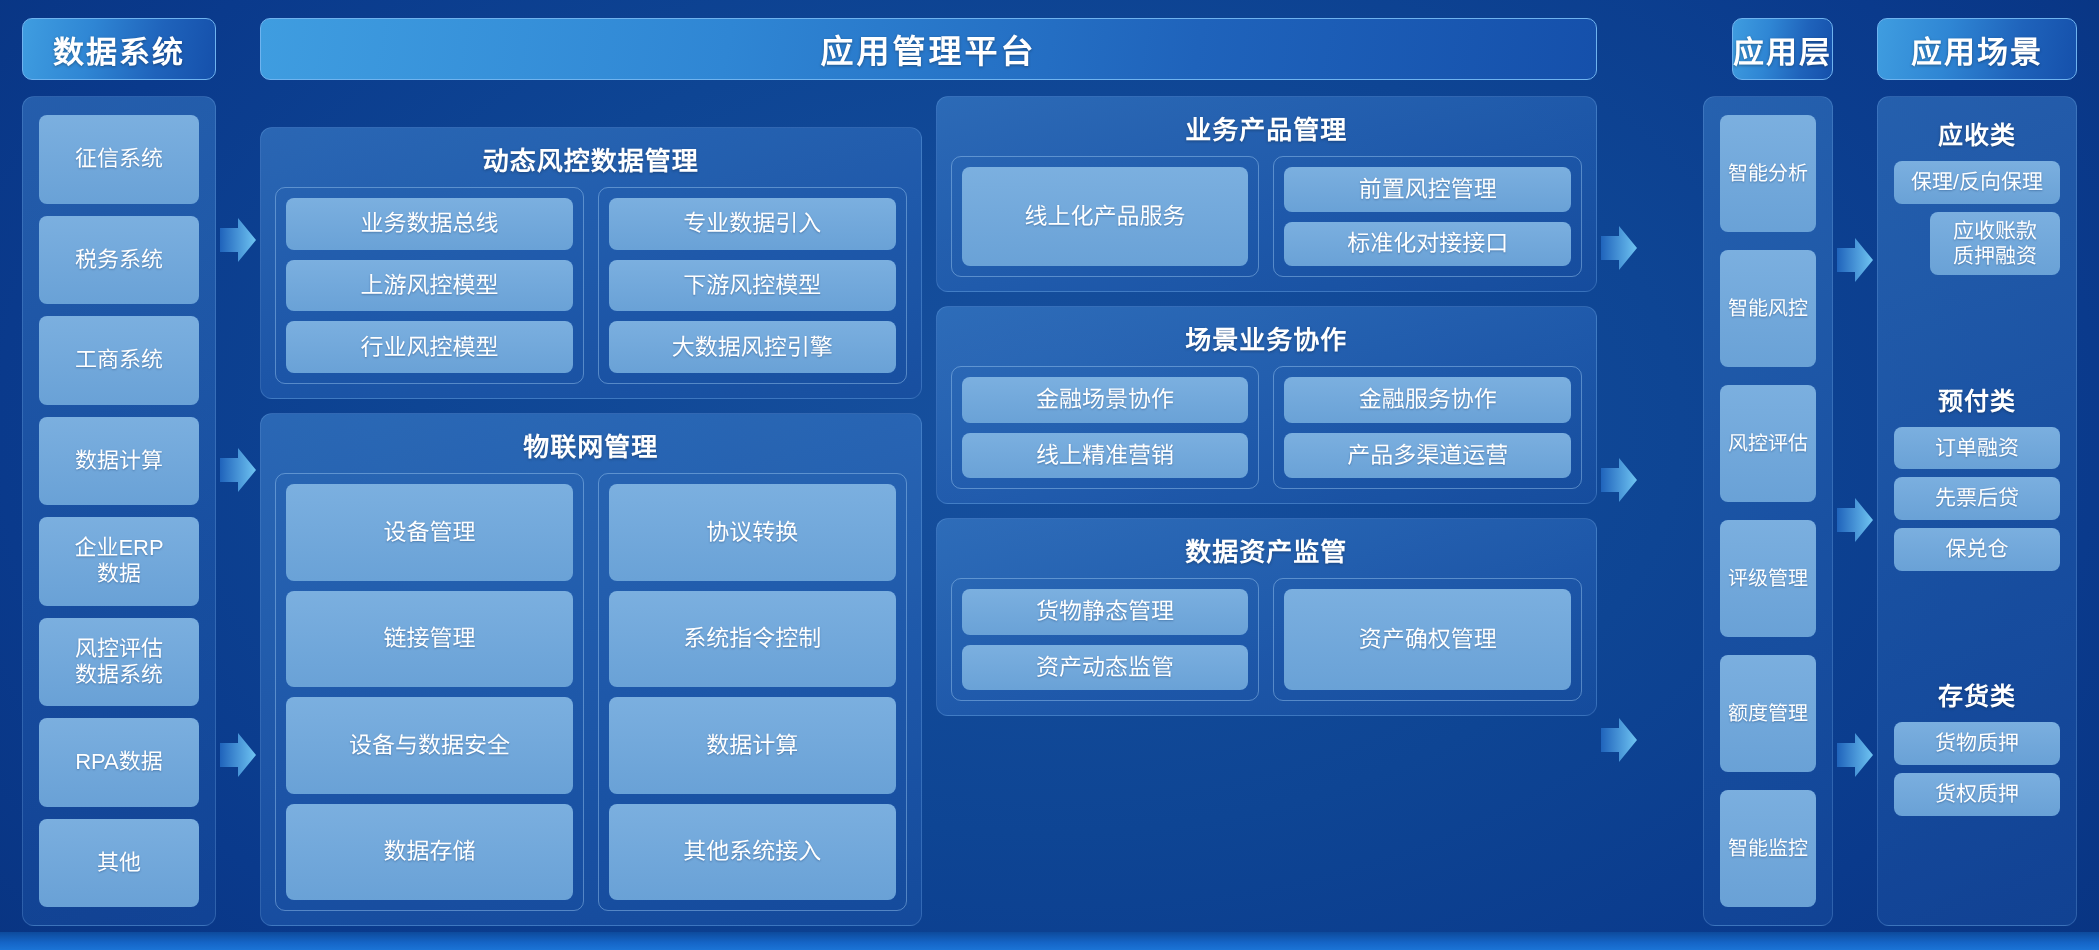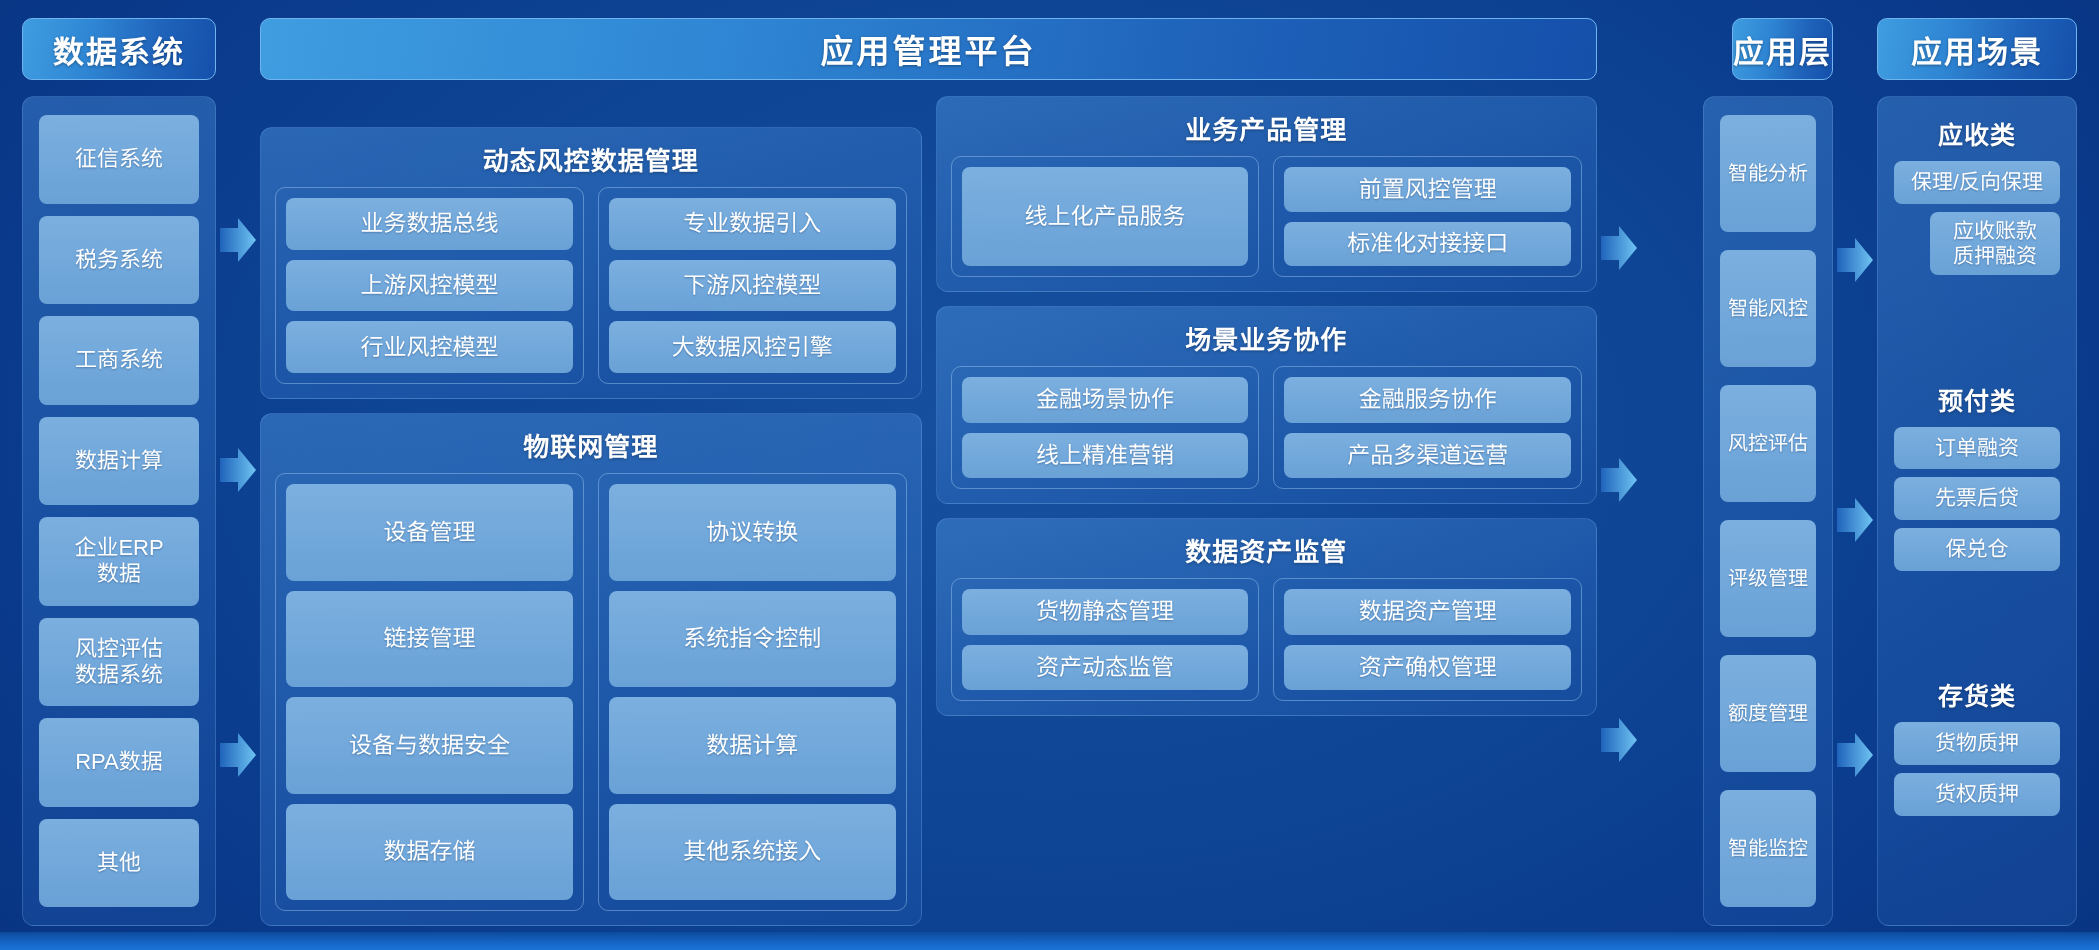--- a/index.html
+++ b/index.html
@@ -256,21 +256,20 @@
           </div>
 
           <div class="group g-asset">
             <div class="group-title">数据资产监管</div>
             <div class="group-cols">
               <div class="subbox">
                 <div class="pill">货物静态管理</div>
                 <div class="pill">资产动态监管</div>
               </div>
               <div class="subbox">
-                <div class="pill">数据资产管理</div>
                 <div class="pill">资产确权管理</div>
               </div>
             </div>
           </div>
 
         </div>
       </div>
     </div>
 
     <div class="arrows">

